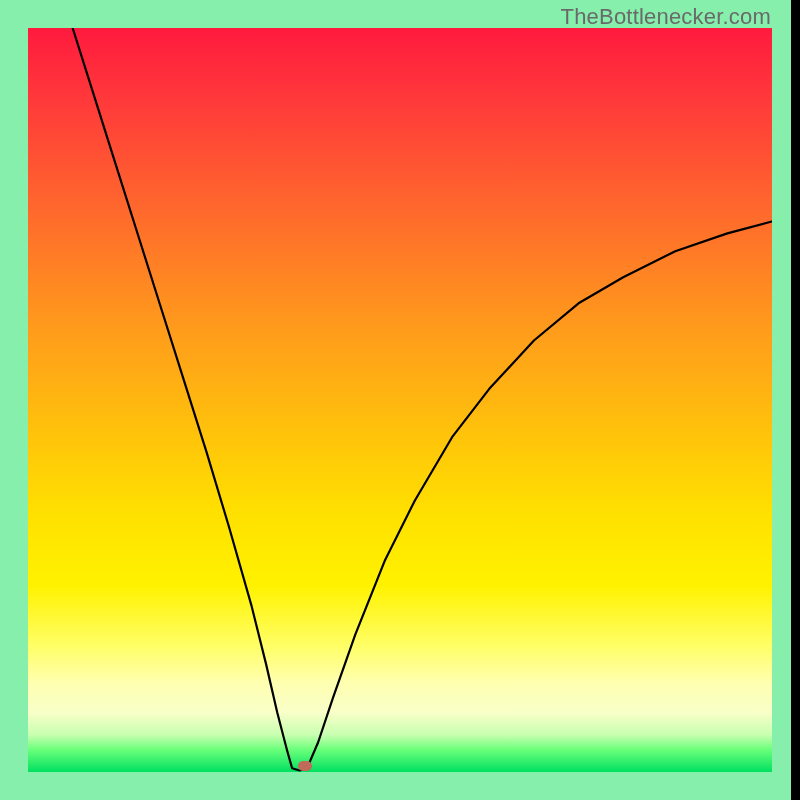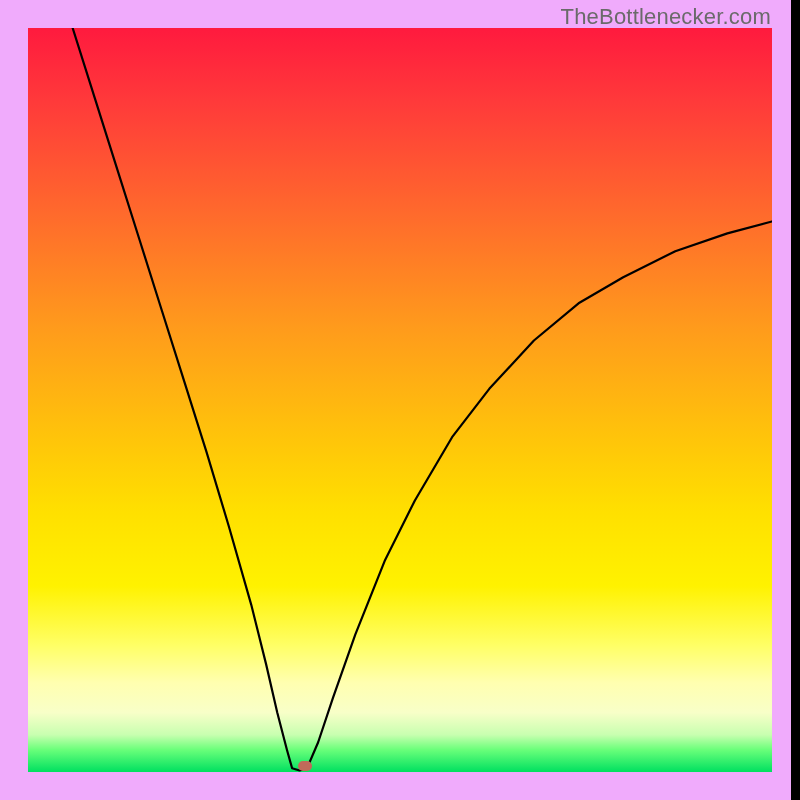--- a/index.html
+++ b/index.html
@@ -1,21 +1,21 @@
 <!DOCTYPE html>
 <html><head>
 <meta charset="utf-8">
 <style>
   * { margin: 0; padding: 0; box-sizing: border-box; }
   body { width: 800px; height: 800px; background: #000; position: relative; overflow: hidden; }
   .frame {
     position: absolute;
     top: 0; left: 0;
     width: 791px; height: 800px;
-    background: #f0abfc;
+    background: #86efac;
   }
   .plot-area {
     position: absolute;
     top: 28px;
     left: 28px;
     width: 744px;
     height: 744px;
     background: linear-gradient(to bottom,
       #ff1a3e 0%,
       #ff3a3a 10%,

